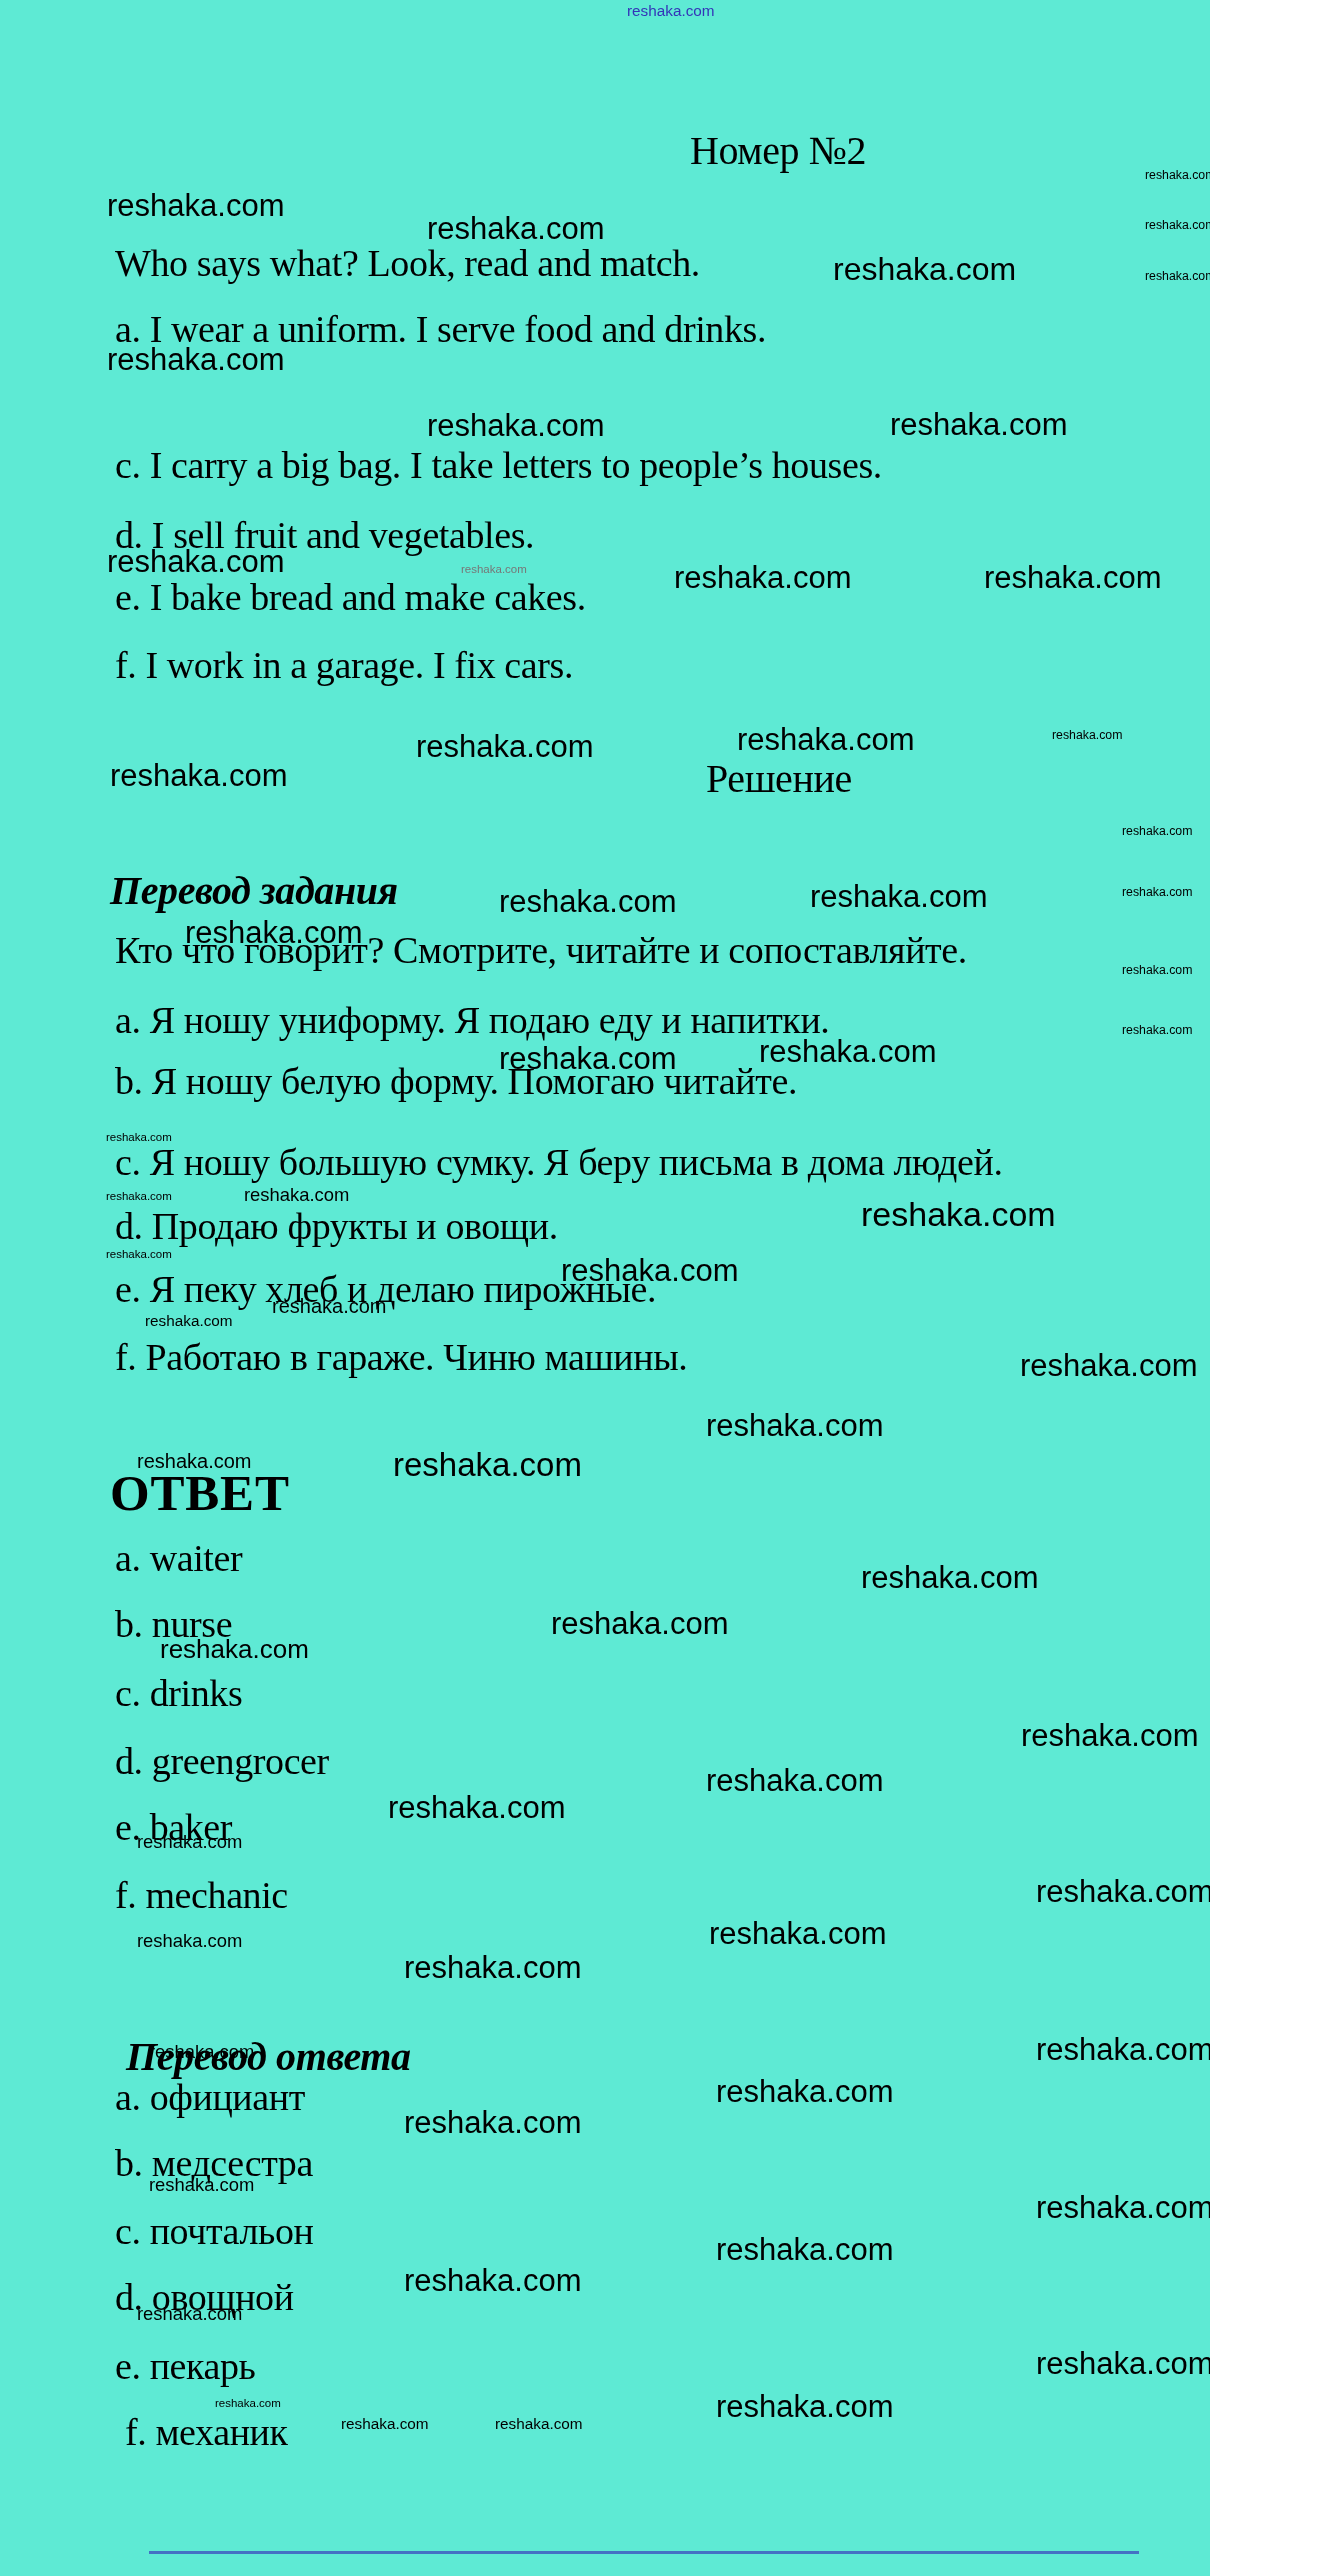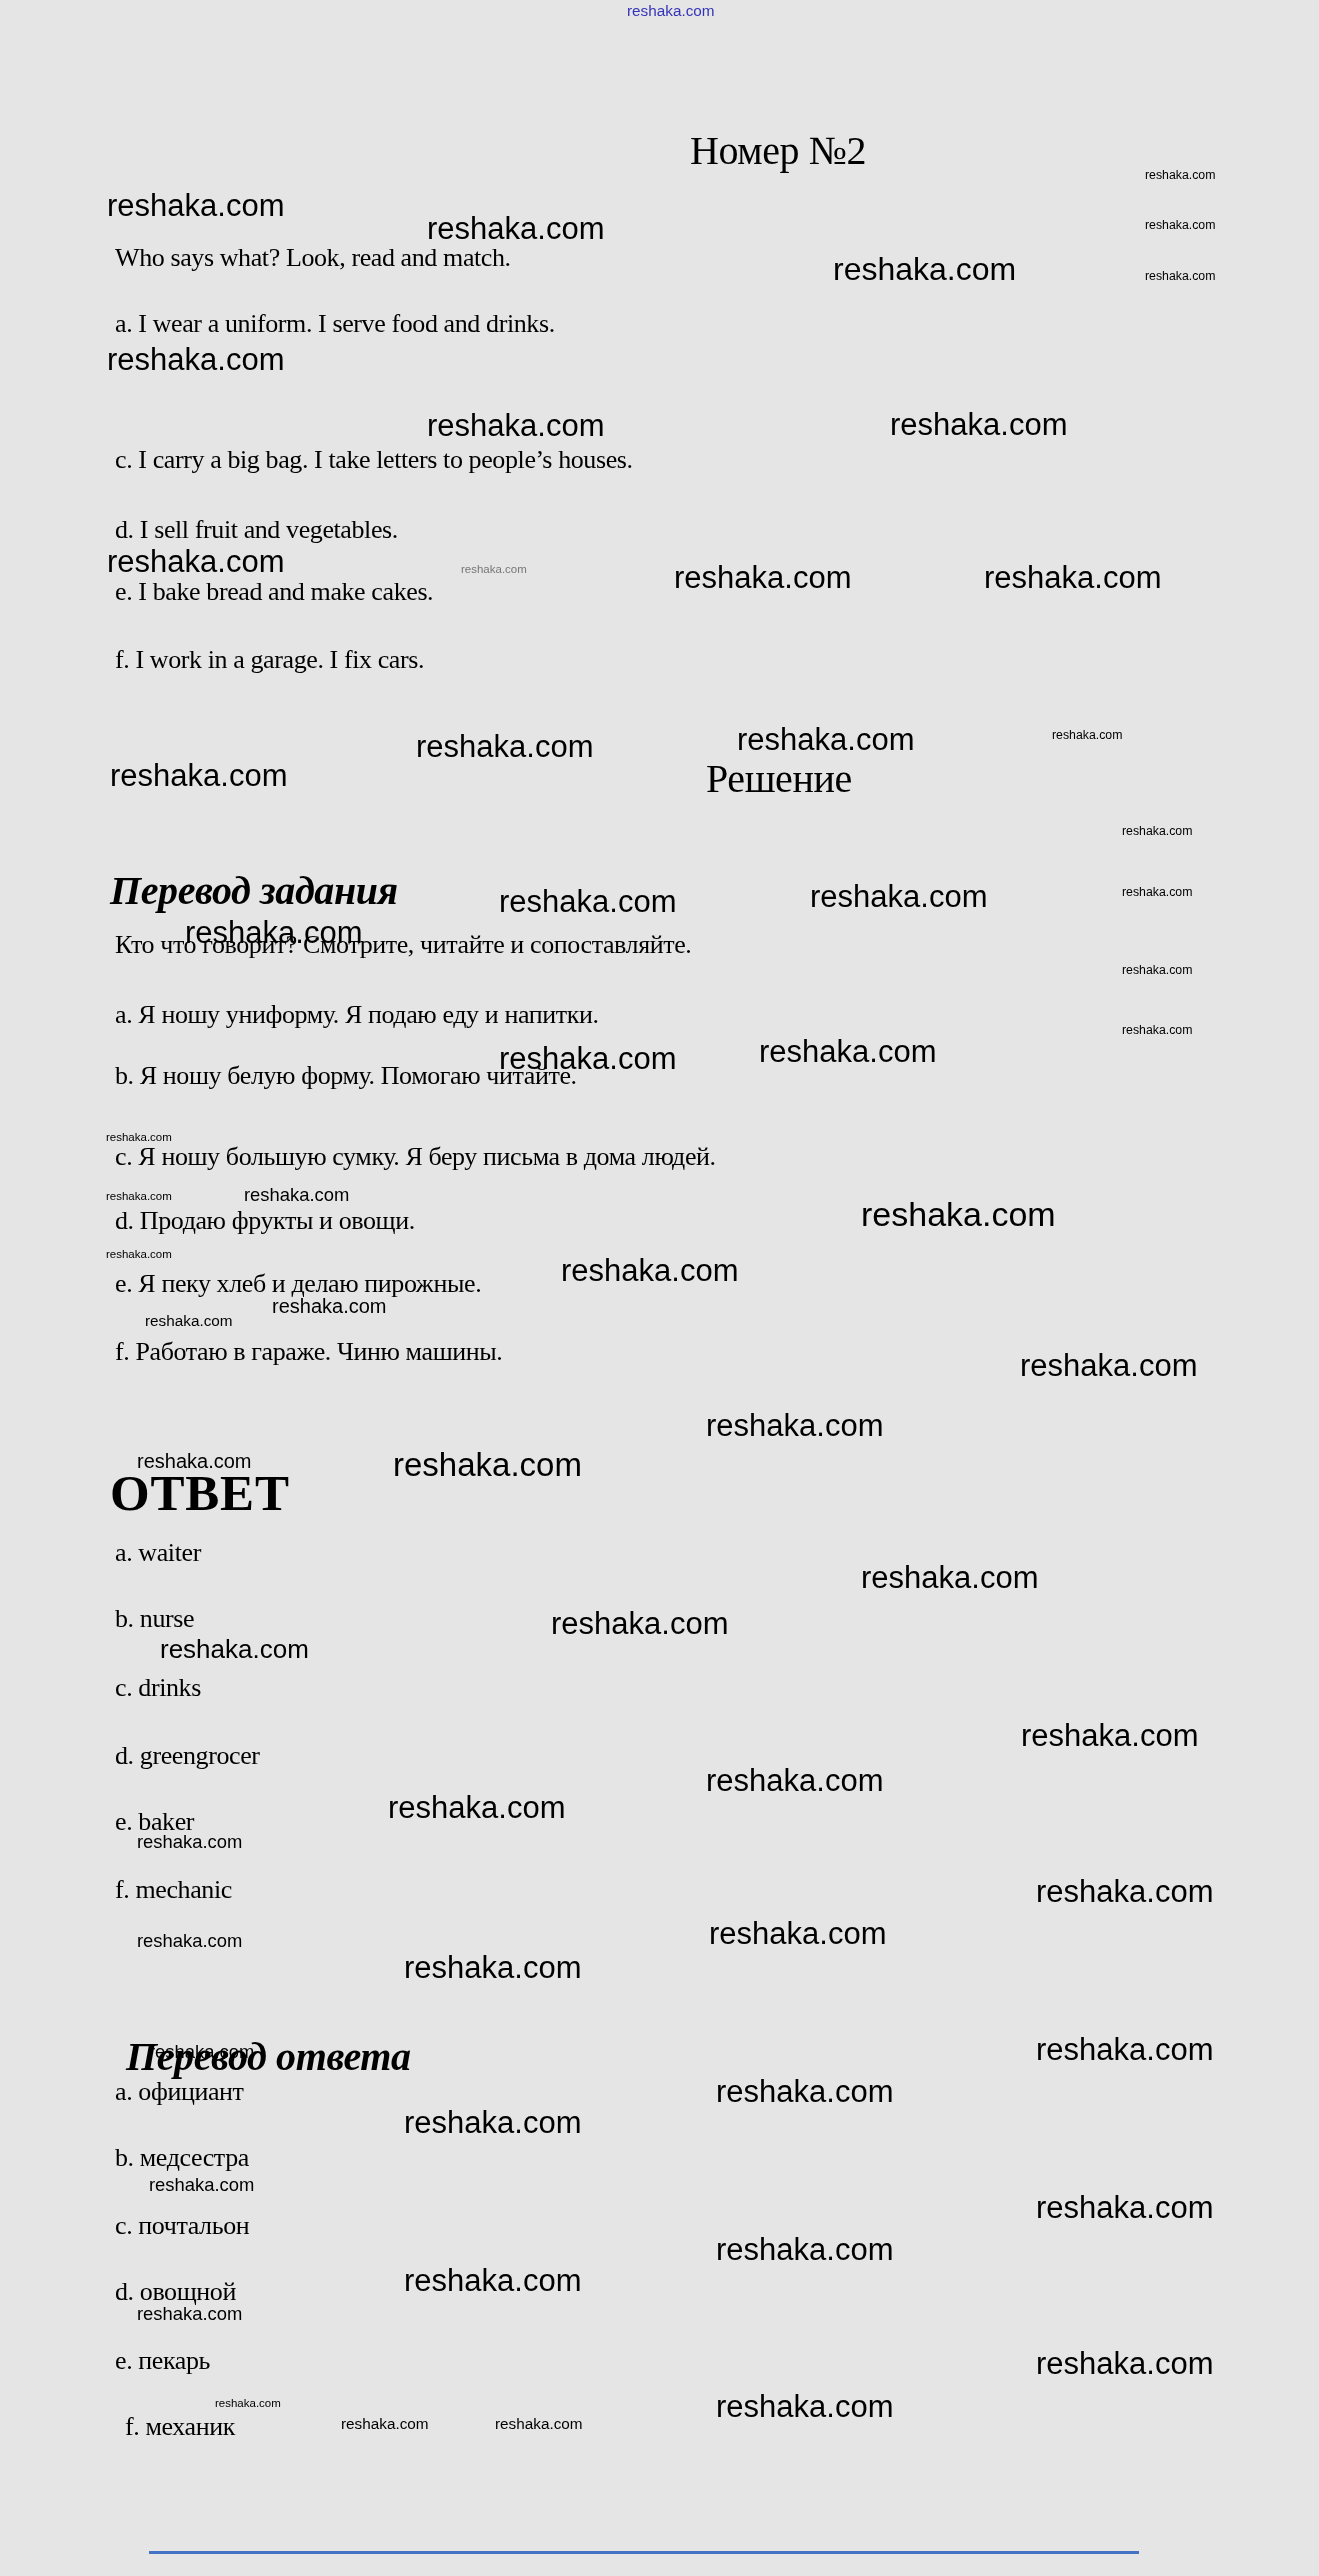--- a/index.html
+++ b/index.html
@@ -1,28 +1,29 @@
 <!DOCTYPE html>
 <html style="font-size:12.3px"><head>
 <meta charset="utf-8">
 <style>
   html, body { margin: 0; padding: 0; background: #ffffff; }
   .page {
     position: relative;
-    width: 1319px;
+    width: 1175px;
     height: 2576px;
-    background: #e5e5e5;
+    background: #5eead4;
     font-family: "Liberation Serif", serif;
     color: #000000;
     overflow: hidden;
+    padding-left: 35px;
   }
   .line {
     position: absolute;
     white-space: nowrap;
-    font-size: 26px;
+    font-size: 38px;
     line-height: 1.05;
     letter-spacing: -0.4px;
   }
   .page-title { font-size: 40px; }
   .section-heading { font-size: 40px; }
   .heading-italic { font-weight: bold; font-style: italic; font-size: 40px; }
   .answer-heading { font-weight: bold; font-size: 51px; letter-spacing: 0.8px; }
   .wm {
     position: absolute;
     white-space: nowrap;

